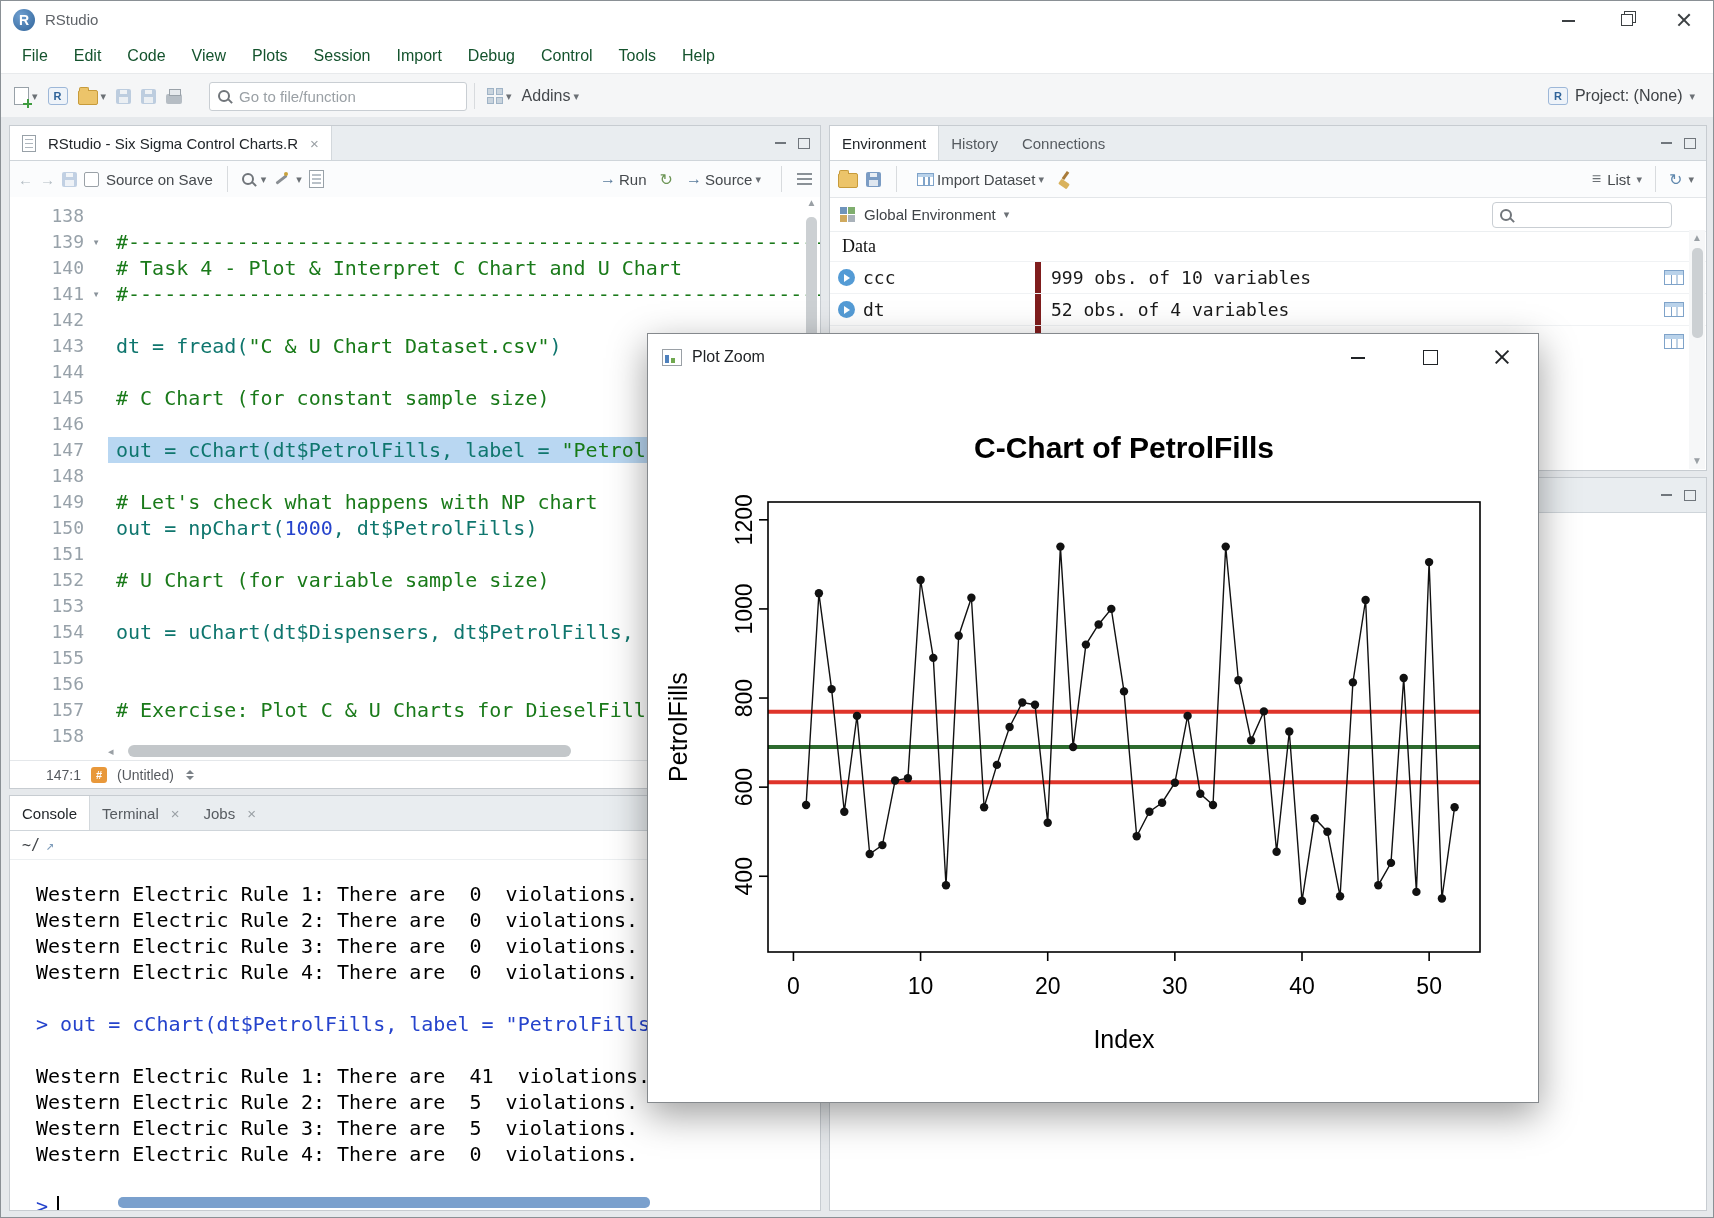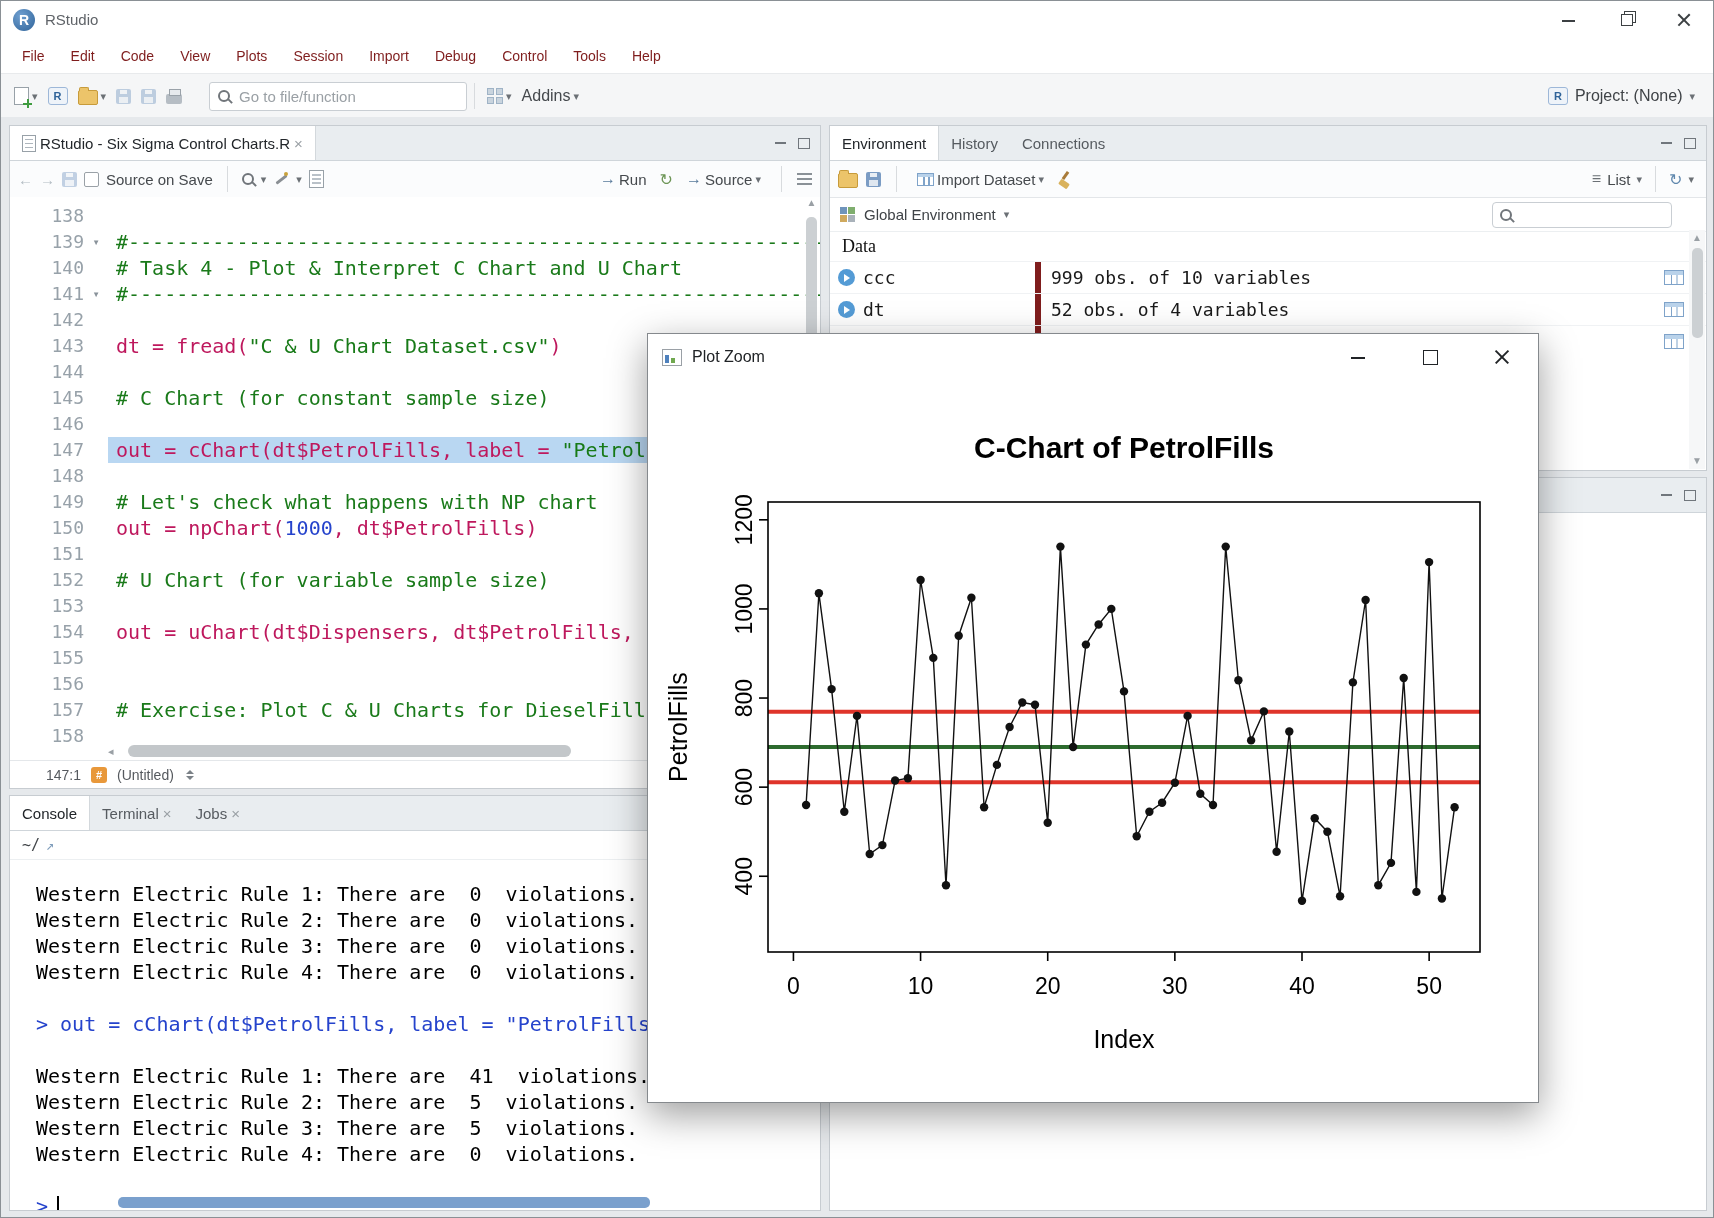--- a/index.html
+++ b/index.html
@@ -17,21 +17,21 @@
   .wcbtn{width:58px;height:38px;position:relative;}
   .g-min{position:absolute;left:23px;top:19px;width:13px;height:2px;background:#3c4043;}
   .g-restore{position:absolute;left:24px;top:13px;width:10px;height:10px;border:1.5px solid #3c4043;background:#fff;}
   .g-restore2{position:absolute;left:27px;top:10px;width:10px;height:10px;border:1.5px solid #3c4043;}
   .xbar{position:absolute;left:21px;top:18px;width:16px;height:1.8px;background:#3c4043;}
   .xbar.a{transform:rotate(45deg);} .xbar.b{transform:rotate(-45deg);}
 
   
   .menubar{position:absolute;top:38px;left:0;right:0;height:34px;display:flex;align-items:center;
            padding-left:8px;background:#fff;}
-  .menu-item{padding:0 13px;font-size:14px;color:#7f1d1d;line-height:34px;cursor:default;}
+  .menu-item{padding:0 13px;font-size:16px;color:#14532d;line-height:34px;cursor:default;}
 
   
   .toolbar{position:absolute;top:72px;left:0;right:0;height:44px;background:#f5f6f7;
            border-top:1px solid #e8eaec;border-bottom:1px solid #d9dcdf;
            display:flex;align-items:center;padding:0 8px;}
   .tbtn{height:32px;display:flex;align-items:center;padding:0 5px;gap:3px;}
   .caret{font-size:11px;color:#6b7075;line-height:1;}
   .sep{width:1px;height:26px;background:#d8dbde;margin:0 7px;}
   .icon-page{width:13px;height:16px;background:#fff;border:1px solid #98a1a8;position:relative;}
   .plusmark{position:absolute;width:9px;height:9px;right:-4px;bottom:-4px;}
@@ -59,21 +59,21 @@
   .proj{margin-left:auto;display:flex;align-items:center;gap:7px;font-size:16px;color:#3f4347;padding-right:10px;}
 
   
   .workspace{position:absolute;top:116px;left:0;right:0;bottom:0;background:#e6e9ec;}
   .pane{position:absolute;background:#fff;border:1px solid #c7ccd1;box-sizing:border-box;overflow:hidden;}
   .source-pane{left:8px;top:8px;width:812px;height:664px;}
   .console-pane{left:8px;top:678px;width:812px;height:416px;}
   .env-pane{left:828px;top:8px;width:878px;height:346px;}
   .lower-pane{left:828px;top:360px;width:878px;height:734px;}
   .tabbar{height:34px;background:#e9edf0;border-bottom:1px solid #cfd5da;display:flex;align-items:stretch;}
-  .tab{display:flex;align-items:center;padding:0 12px;font-size:15px;color:#565b60;gap:4px;}
+  .tab{display:flex;align-items:center;padding:0 12px;font-size:15px;color:#565b60;gap:12px;}
   .tab.active{background:#fff;color:#22262a;border-right:1px solid #d3d8dc;}
   .tab .closex{color:#9aa0a5;font-size:15px;}
   .pane-wc{margin-left:auto;display:flex;align-items:center;gap:12px;padding-right:10px;}
   .pi-min{width:11px;height:2px;background:#70767c;}
   .pi-max{width:10px;height:9px;border:1.5px solid #70767c;}
   .icon-filetab{width:12px;height:15px;background:#fff;border:1px solid #98a1a8;position:relative;}
   .icon-filetab::before{content:"";position:absolute;left:2px;top:3px;right:2px;height:1.5px;background:#aeb6bd;box-shadow:0 4px 0 #aeb6bd,0 8px 0 #aeb6bd;}
 
   
   .src-toolbar{height:36px;border-bottom:1px solid #e3e6e9;display:flex;align-items:center;
@@ -92,21 +92,21 @@
       box-shadow:0 5px 0 #8a9197,0 10px 0 #8a9197;}
 
   
   .editor{position:absolute;top:71px;left:0;right:0;bottom:27px;background:#fff;overflow:hidden;
           font-family:"DejaVu Sans Mono",monospace;font-size:20px;padding-top:6px;}
   .code-row{display:flex;height:26px;line-height:26px;white-space:pre;}
   .gutter-num{width:74px;text-align:right;color:#97a1a9;flex:none;font-size:18px;}
   .fold{width:24px;flex:none;text-align:center;color:#8a939b;font-size:12px;line-height:26px;}
   .code-text{padding-left:8px;}
   .code-text.selected{background:#b9d7f2;}
-  .tok-plain{color:#be185d;}
+  .tok-plain{color:#0f766e;}
   .tok-comment{color:#1a7a1a;}
   .tok-string{color:#177a17;}
   .tok-number{color:#2543cc;}
   .src-hscroll{position:absolute;left:98px;right:20px;bottom:30px;height:13px;}
   .src-hscroll .arrow{position:absolute;left:0;top:0;font-size:11px;color:#9aa0a5;line-height:13px;}
   .src-hscroll .thumb{position:absolute;left:20px;width:64%;top:0;height:12px;background:#c3c7ca;border-radius:6px;}
   .src-vscroll{position:absolute;top:71px;right:1px;width:15px;bottom:42px;}
   .src-vscroll .up{font-size:10px;color:#9aa0a5;text-align:center;display:block;}
   .src-vscroll .thumb{position:absolute;top:20px;left:2px;width:11px;height:130px;background:#ccd0d3;border-radius:5px;}
   .src-status{position:absolute;left:0;right:0;bottom:0;height:27px;border-top:1px solid #e4e7ea;background:#fff;

